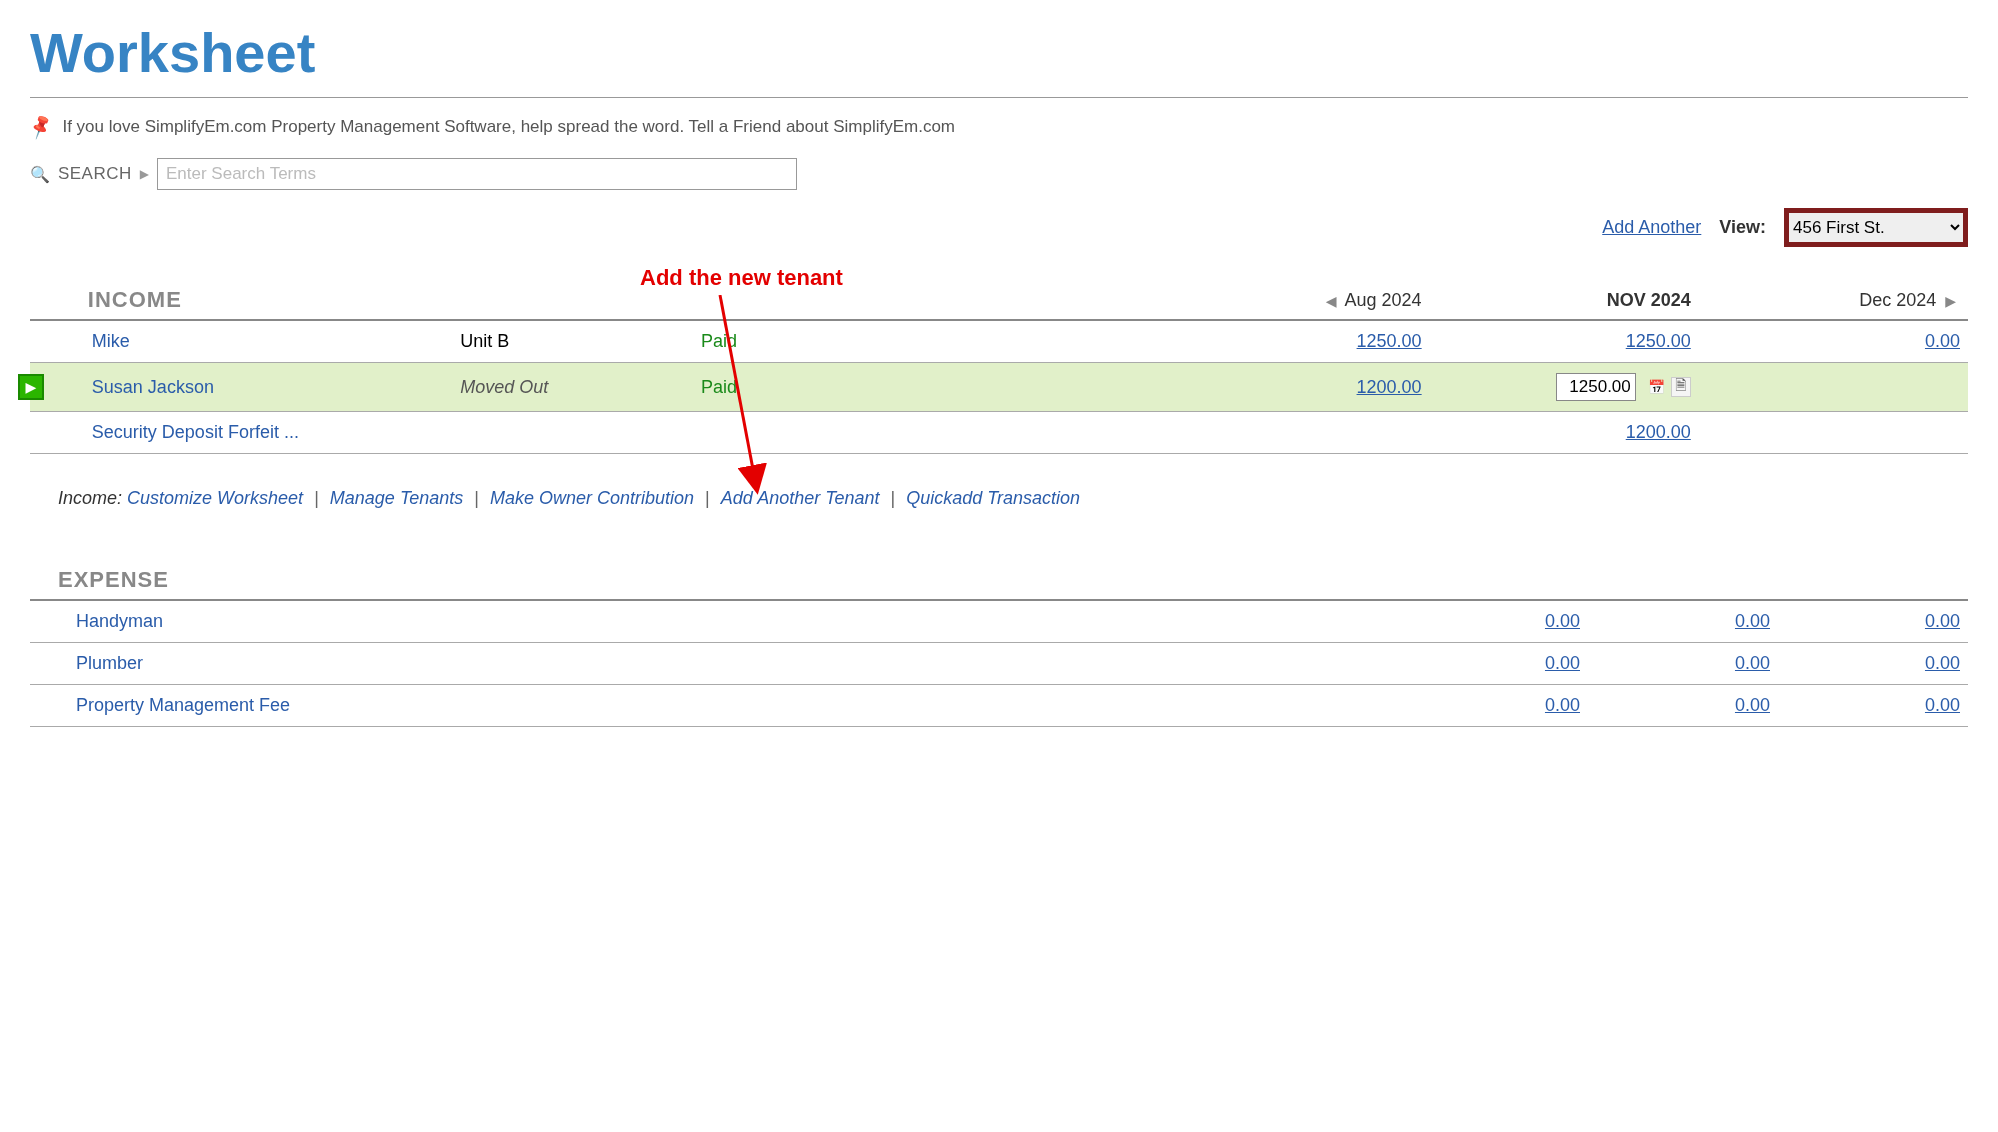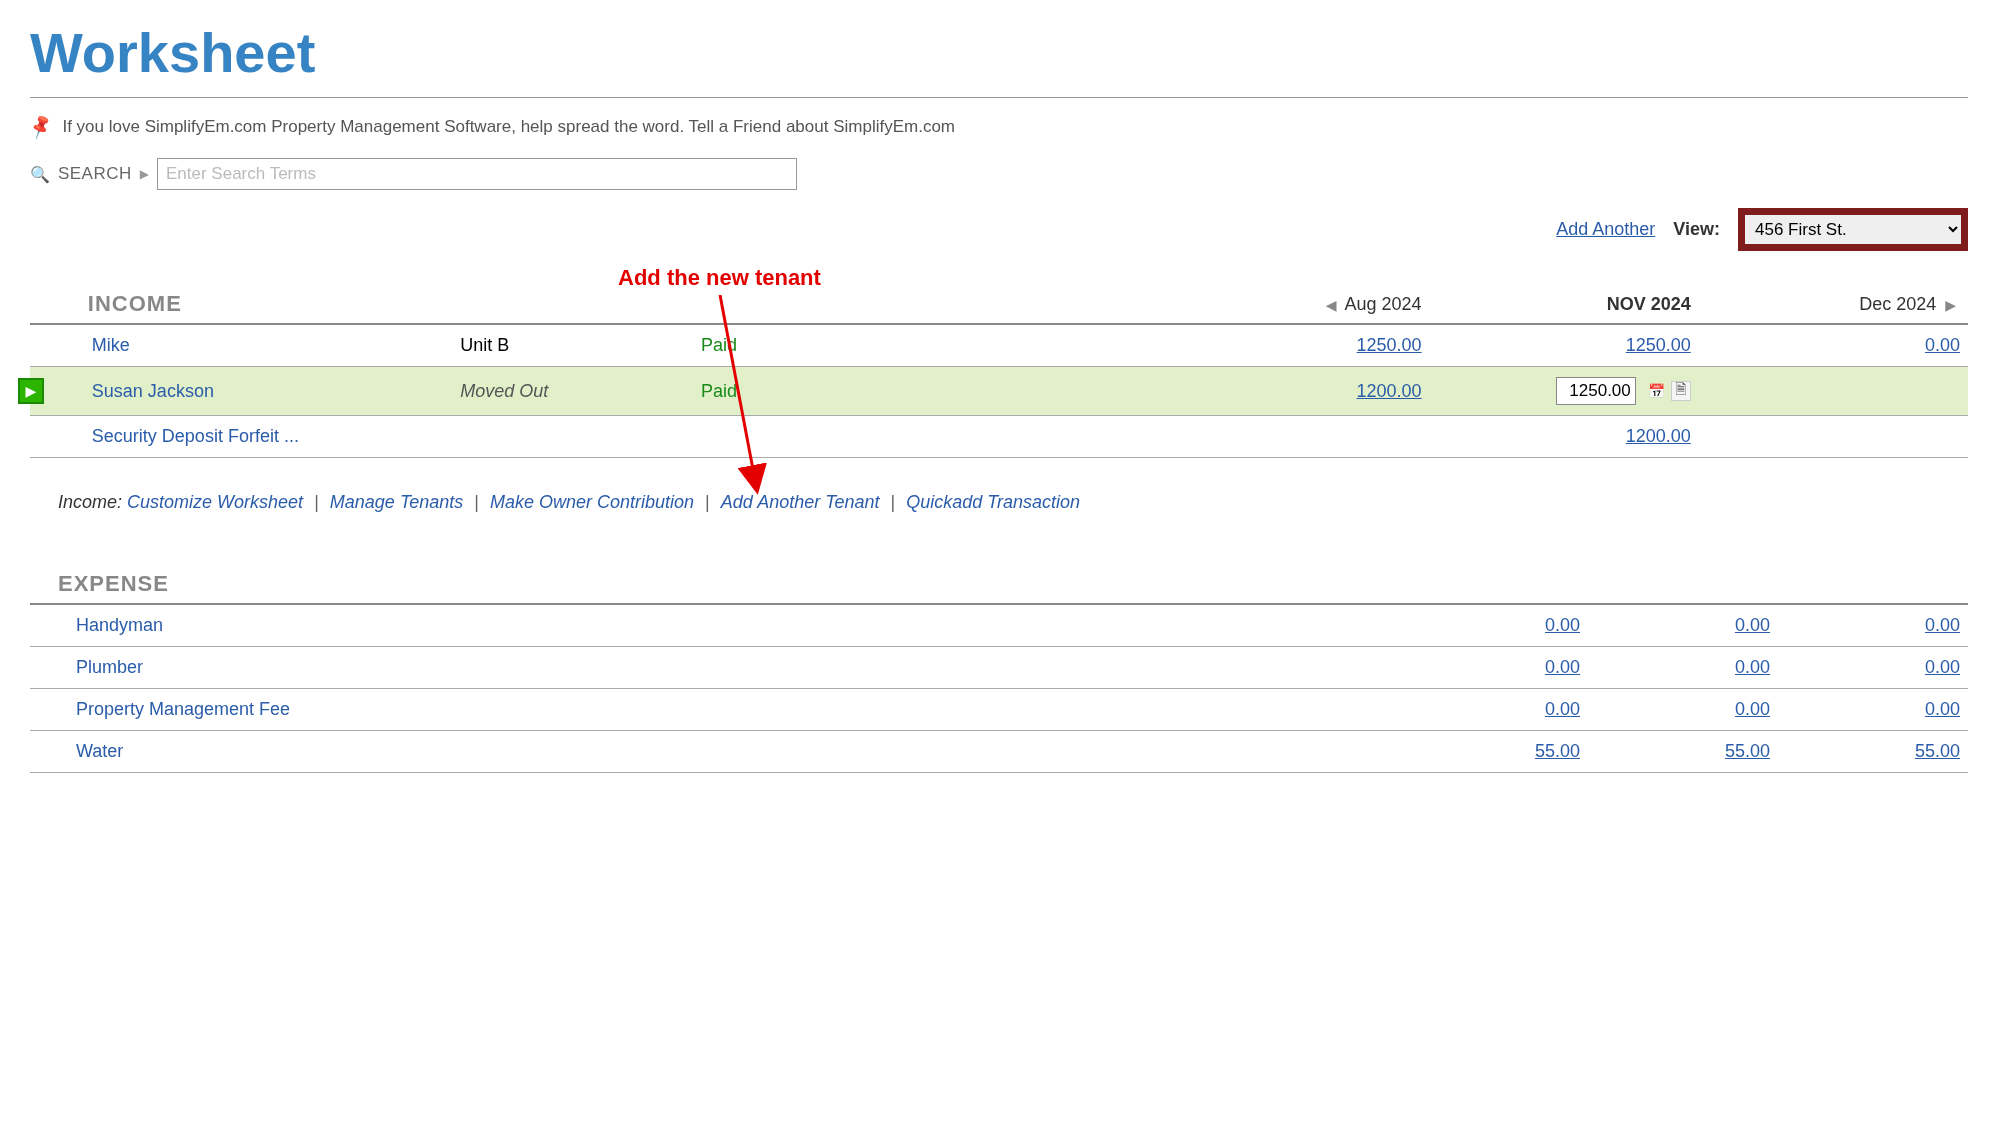--- a/index.html
+++ b/index.html
@@ -78,23 +78,23 @@
     text-decoration: underline;
     cursor: pointer;
     font-size: 18px;
   }
   .view-label {
     font-weight: bold;
     font-size: 18px;
   }
   .view-select {
     font-size: 17px;
-    padding: 4px 6px;
-    width: 230px;
-    border: 7px solid #7f1d1d;
+    padding: 4px 0;
+    width: 184px;
+    border: 5px solid #7f1d1d;
   }
 
   .annotation-text {
     position: absolute;
     color: #e30000;
     font-weight: bold;
     font-size: 22px;
   }
   .annotation-arrow {
     position: absolute;
@@ -238,21 +238,21 @@
 </div>
 
 <div class="topbar">
   <span class="link-blue">Add Another</span>
   <span class="view-label">View:</span>
   <select class="view-select">
     <option>456 First St.</option>
   </select>
 </div>
 
-<div class="annotation-text" style="left:618px; top:265px;">Add the new tenant</div>
+<div class="annotation-text" style="left:640px; top:265px;">Add the new tenant</div>
 <svg class="annotation-arrow" style="left:710px; top:295px;" width="60" height="200">
   <defs>
     <marker id="arrhead" markerWidth="10" markerHeight="10" refX="5" refY="5" orient="auto">
       <path d="M0,0 L10,5 L0,10 Z" fill="#e30000"></path>
     </marker>
   </defs>
   <line x1="10" y1="0" x2="45" y2="185" stroke="#e30000" stroke-width="3" marker-end="url(#arrhead)"></line>
 </svg>
 
 <table class="table">
@@ -345,21 +345,14 @@
     <td class="col-month-center"><span class="amount-link">0.00</span></td>
     <td class="col-month"><span class="amount-link">0.00</span></td>
   </tr>
   <tr>
     <td class="col-expand"></td>
     <td class="col-name" colspan="3"><span class="name-link">Property Management Fee</span></td>
     <td class="col-month"><span class="amount-link">0.00</span></td>
     <td class="col-month-center"><span class="amount-link">0.00</span></td>
     <td class="col-month"><span class="amount-link">0.00</span></td>
   </tr>
-  <tr>
-    <td class="col-expand"></td>
-    <td class="col-name" colspan="3"><span class="name-link">Water</span></td>
-    <td class="col-month"><span class="amount-link">55.00</span></td>
-    <td class="col-month-center"><span class="amount-link">55.00</span></td>
-    <td class="col-month"><span class="amount-link">55.00</span></td>
-  </tr>
 </tbody>
   </table>
 
 </body></html>

